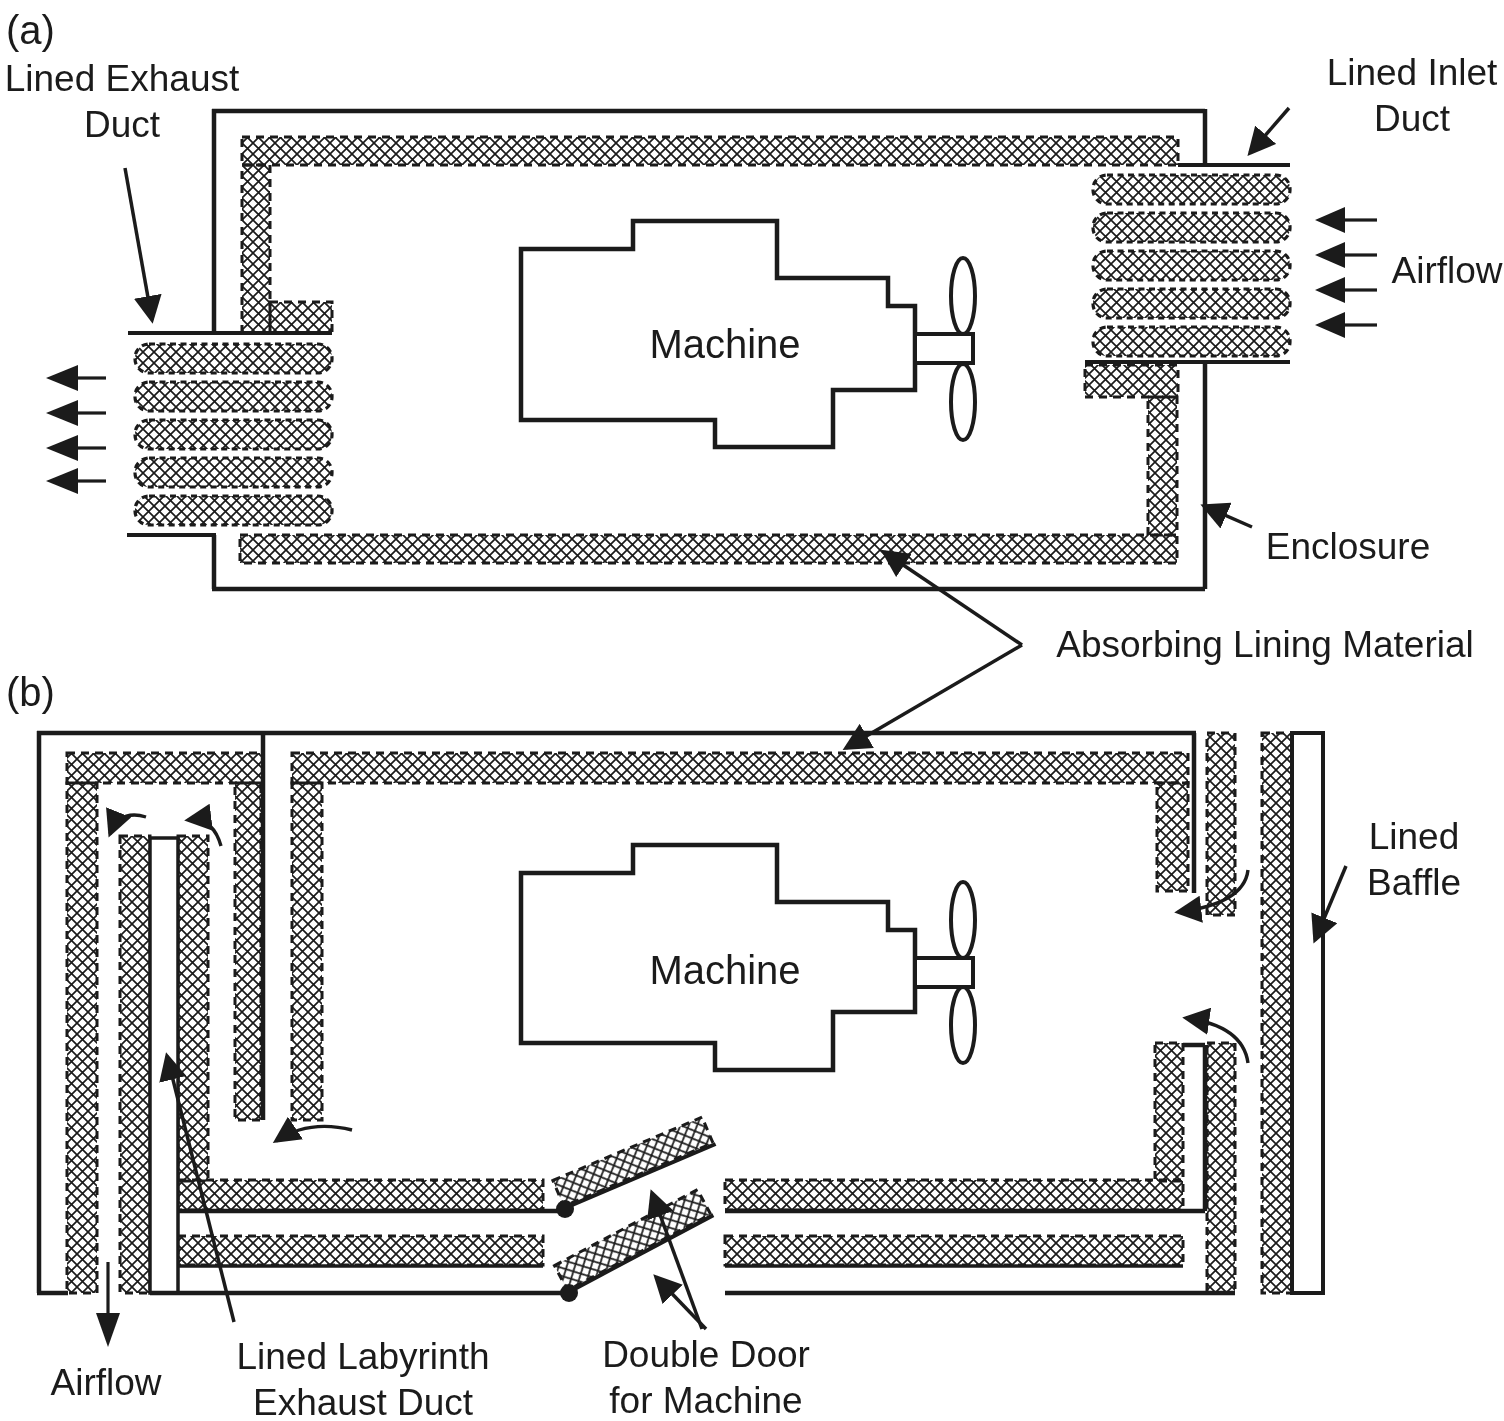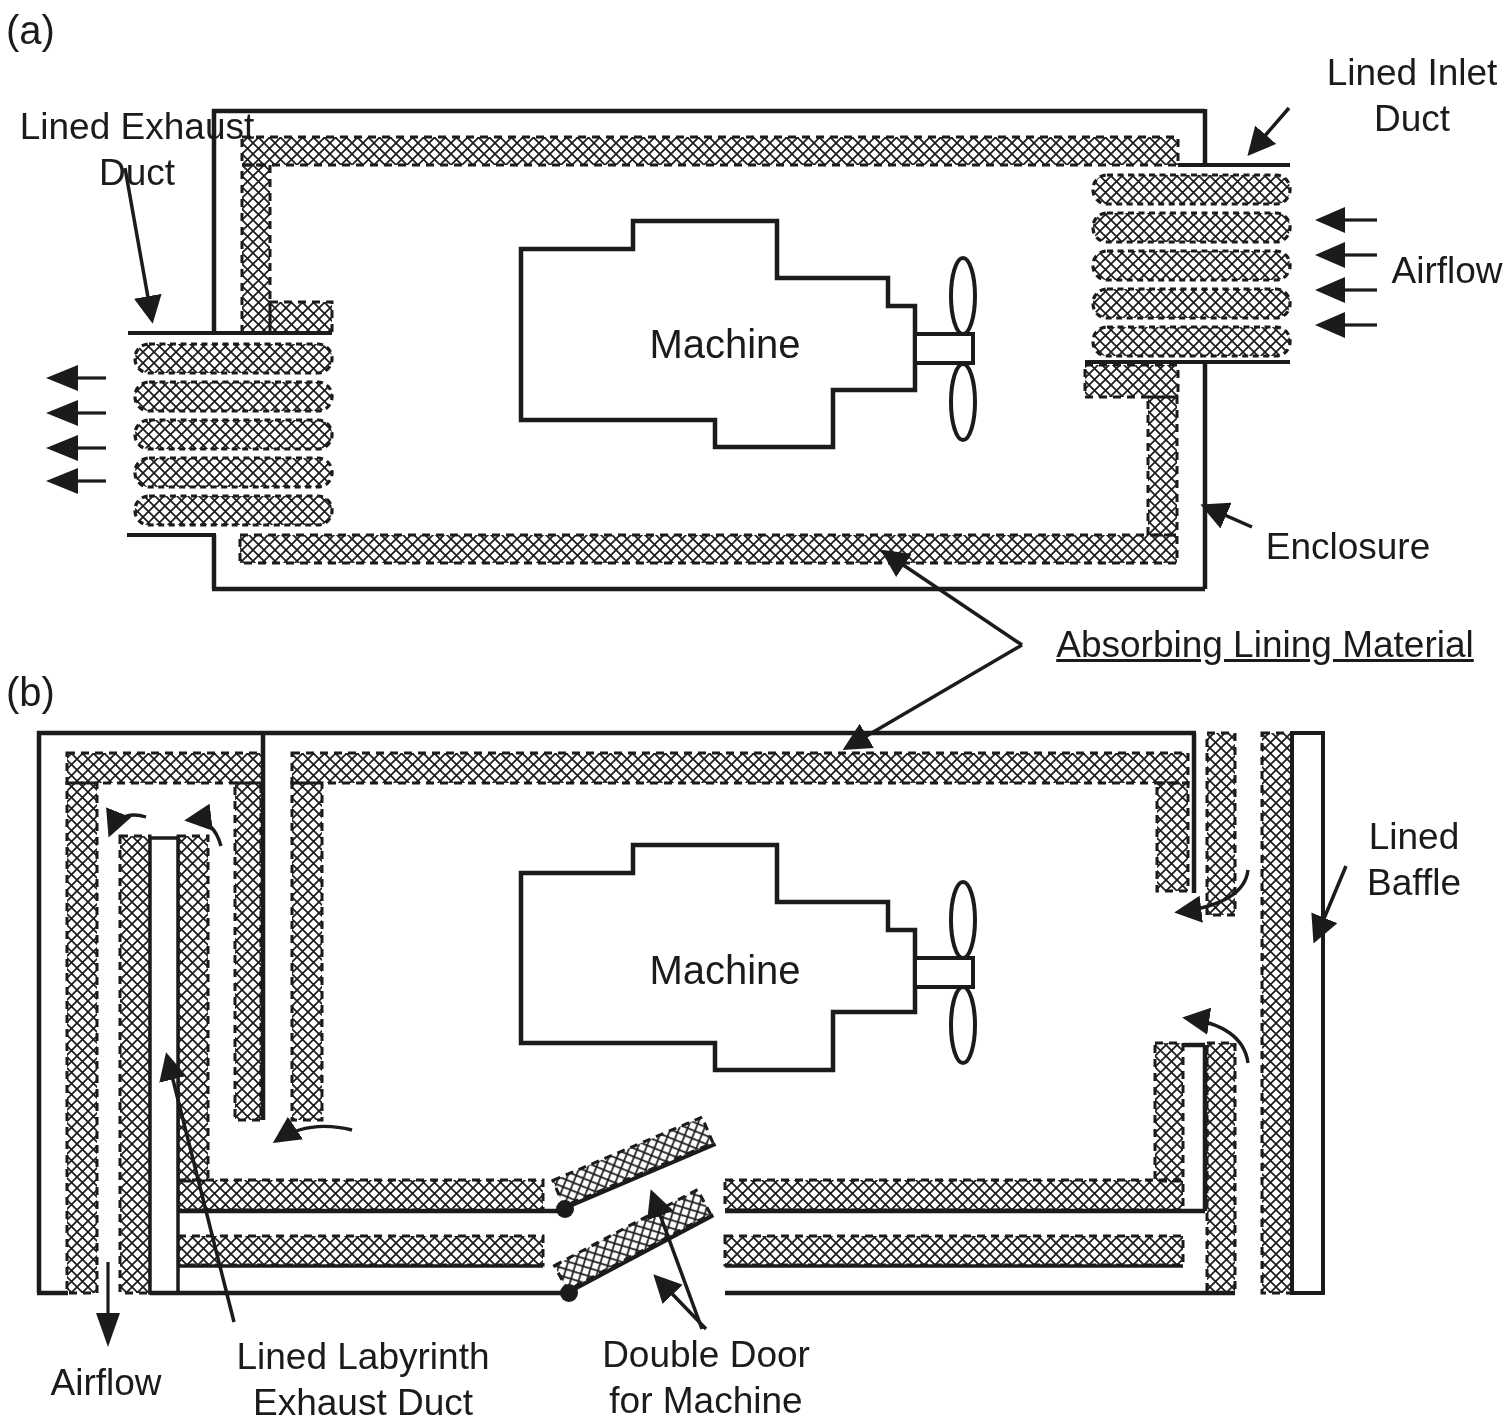--- a/index.html
+++ b/index.html
@@ -197,31 +197,31 @@
         <path d="M1346 866 L1315 940" marker-end="url(#ah)"></path>
         <path d="M234 1322 L167 1056" marker-end="url(#ah)"></path>
         <path d="M702 1329 L652 1193" marker-end="url(#ah)"></path>
         <path d="M706 1329 L656 1277" marker-end="url(#ah)"></path>
       </g>
     </g>
   </svg>
 
   <div class="lbl fs40 left-align" style="left:6px; top:6px; width:90px;">(a)</div>
 
-  <div class="lbl fs37" style="left:15px; top:56px; width:244px;margin-top:48px;">Lined Exhaust
+  <div class="lbl fs37" style="left:0px; top:56px; width:244px;">Lined Exhaust
 Duct</div>
 
   <div class="lbl fs37" style="left:1310px; top:50px; width:204px;">Lined Inlet
 Duct</div>
 
   <div class="lbl fs37" style="left:1390px; top:248px; width:114px;">Airflow</div>
 
   <div class="lbl fs37" style="left:1260px; top:524px; width:176px;">Enclosure</div>
 
-  <div class="lbl fs37" style="left:1035px; top:622px; width:460px;text-decoration:underline;">Absorbing Lining Material</div>
+  <div class="lbl fs37" style="left:1035px; top:622px; width:460px;">Absorbing Lining Material</div>
 
   <div class="lbl fs40 left-align" style="left:6px; top:668px; width:90px;">(b)</div>
 
   <div class="lbl fs40" style="left:625px; top:320px; width:200px;">Machine</div>
 
   <div class="lbl fs40" style="left:625px; top:946px; width:200px;">Machine</div>
 
   <div class="lbl fs37" style="left:1352px; top:814px; width:124px;">Lined
 Baffle</div>
 

